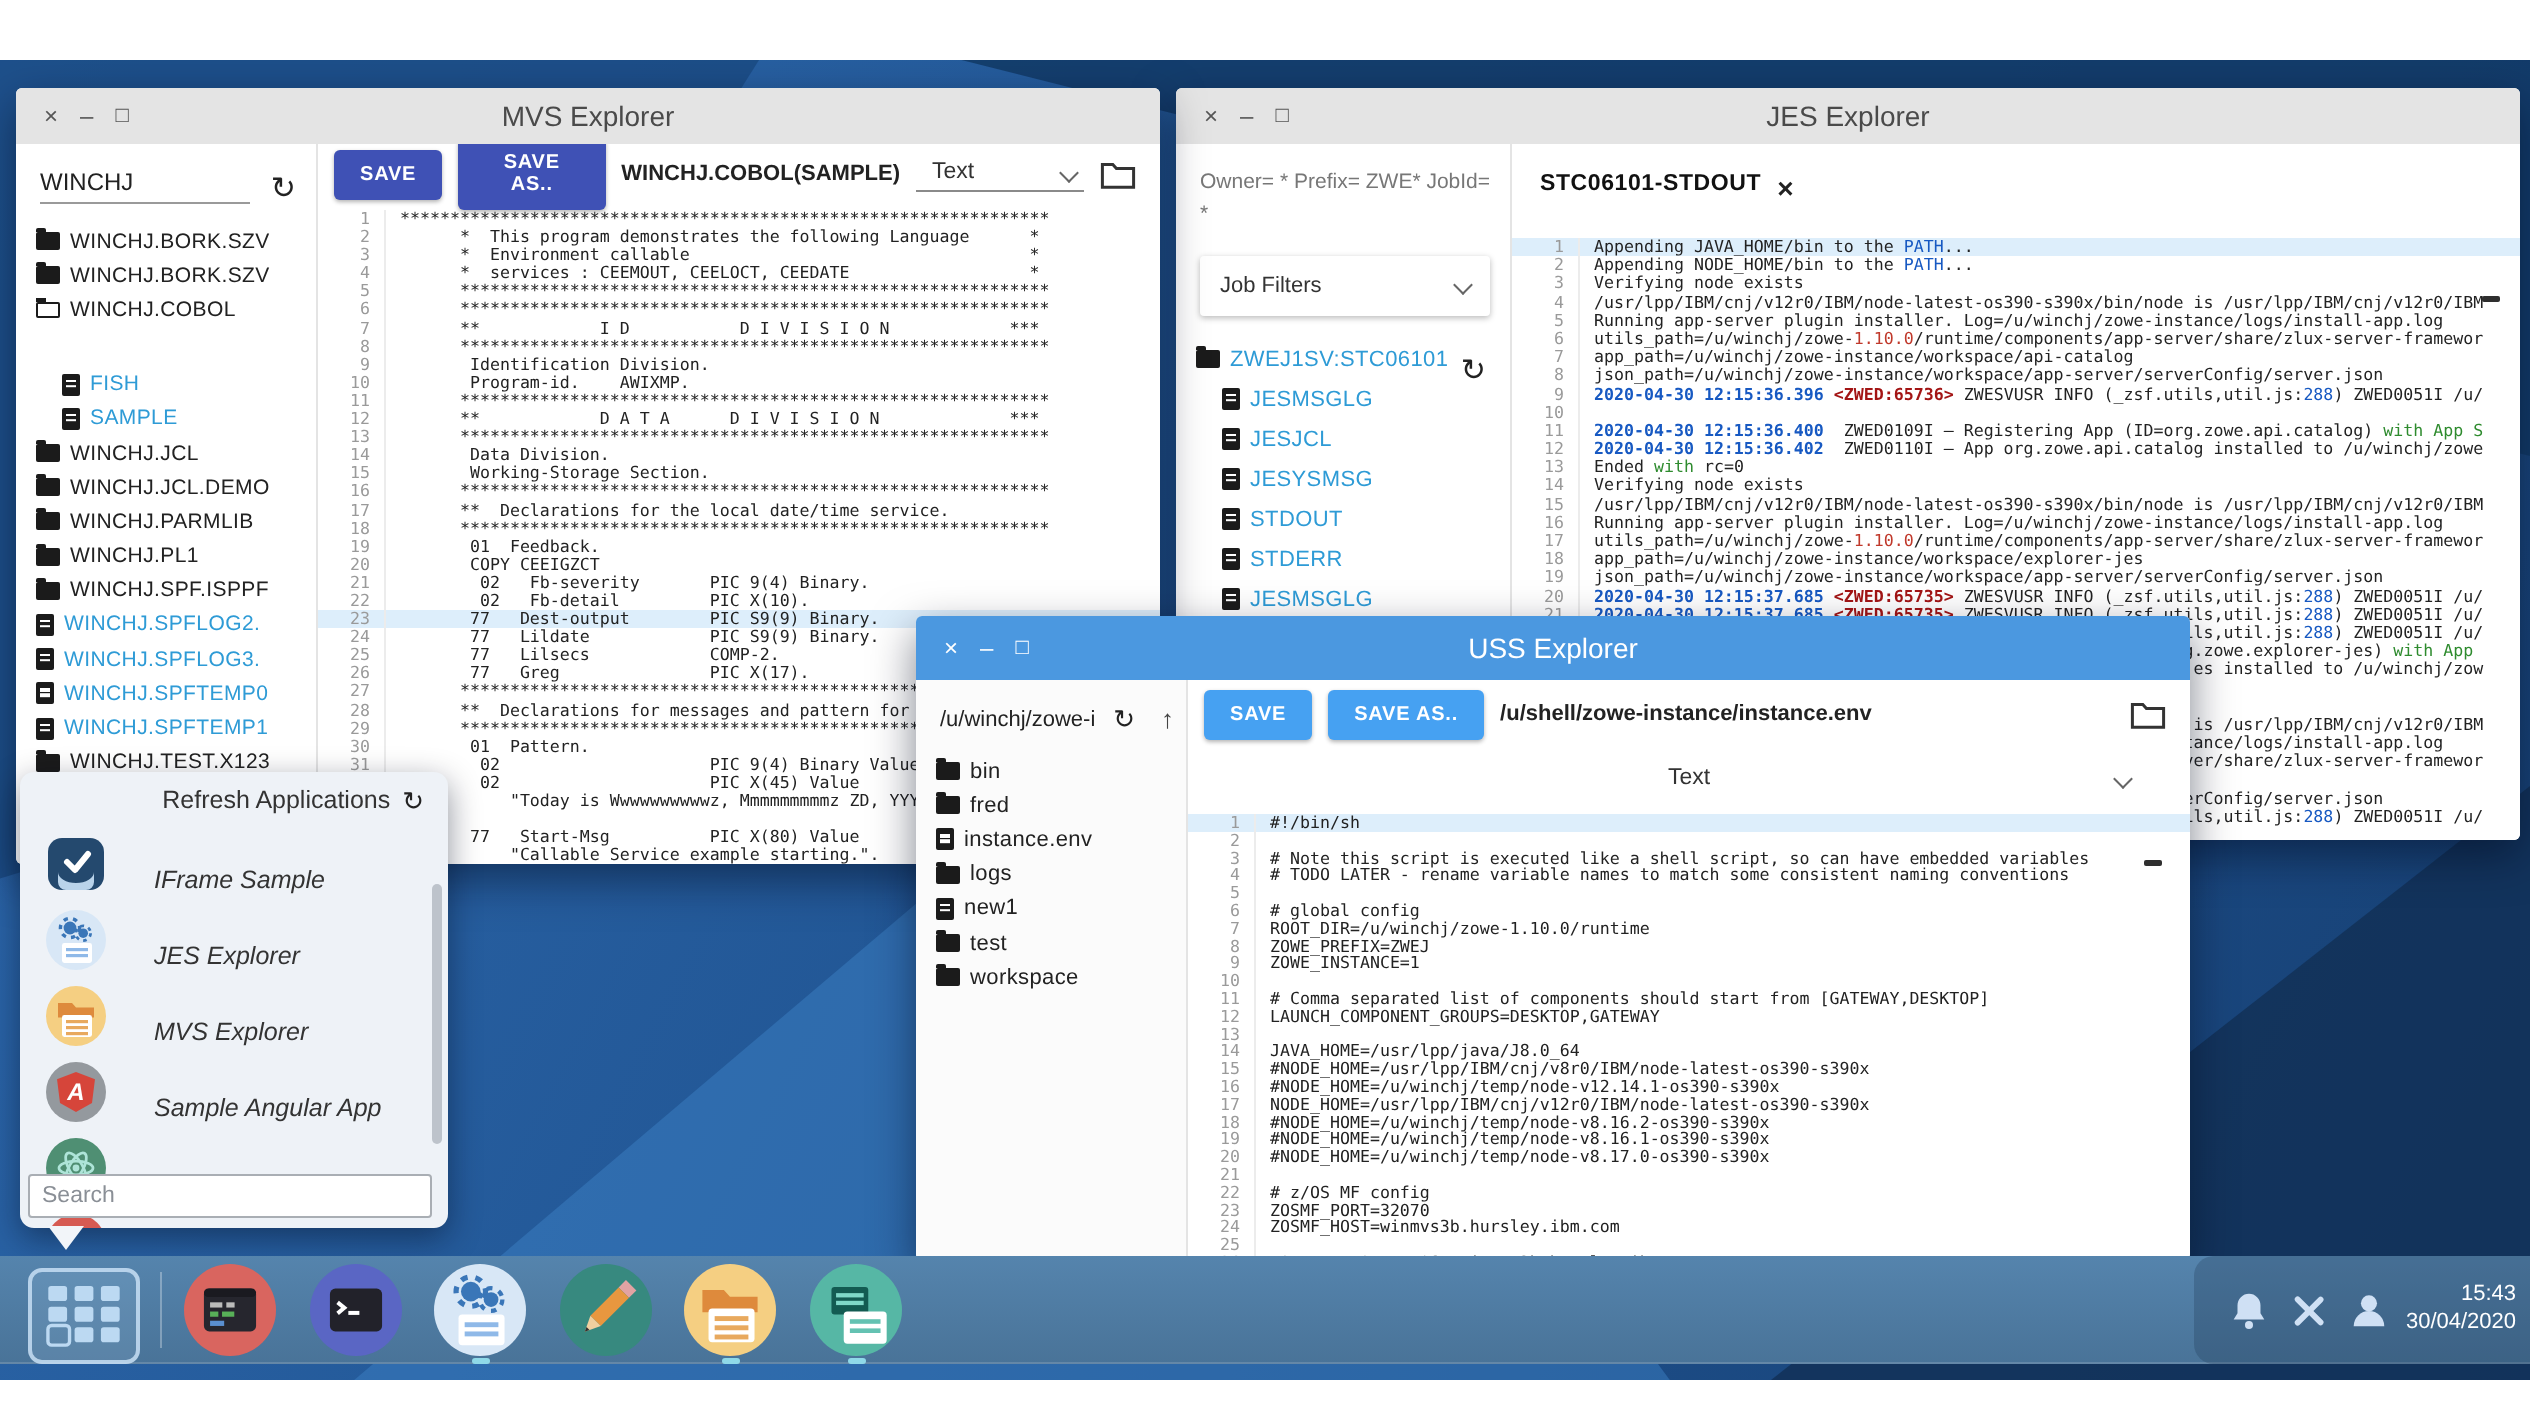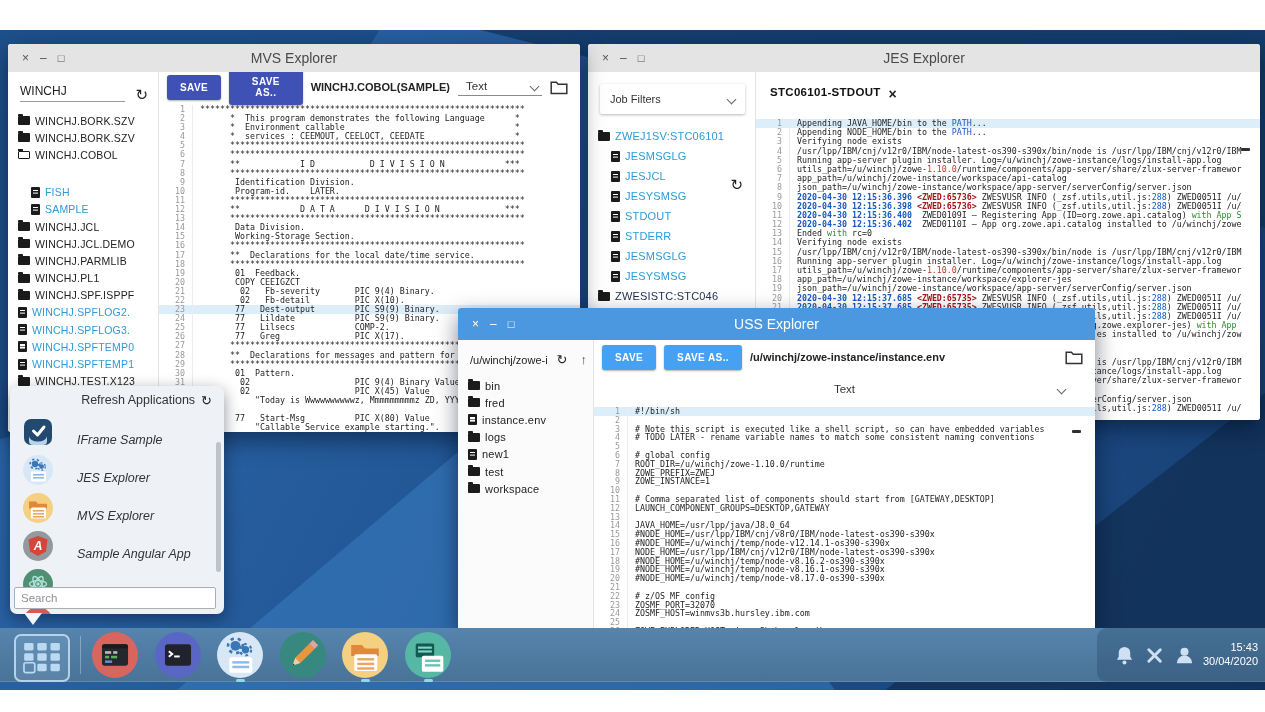--- a/index.html
+++ b/index.html
@@ -256,21 +256,21 @@
           <div class="editor ed-mvs">
               <div class="code-row"><span class="ln">1</span><span class="ct">*****************************************************************</span></div>
               <div class="code-row"><span class="ln">2</span><span class="ct">      *  This program demonstrates the following Language      *</span></div>
               <div class="code-row"><span class="ln">3</span><span class="ct">      *  Environment callable                                  *</span></div>
               <div class="code-row"><span class="ln">4</span><span class="ct">      *  services : CEEMOUT, CEELOCT, CEEDATE                  *</span></div>
               <div class="code-row"><span class="ln">5</span><span class="ct">      ***********************************************************</span></div>
               <div class="code-row"><span class="ln">6</span><span class="ct">      ***********************************************************</span></div>
               <div class="code-row"><span class="ln">7</span><span class="ct">      **            I D           D I V I S I O N            ***</span></div>
               <div class="code-row"><span class="ln">8</span><span class="ct">      ***********************************************************</span></div>
               <div class="code-row"><span class="ln">9</span><span class="ct">       Identification Division.</span></div>
-              <div class="code-row"><span class="ln">10</span><span class="ct">       Program-id.    LATER.</span></div>
+              <div class="code-row"><span class="ln">10</span><span class="ct">       Program-id.    AWIXMP.</span></div>
               <div class="code-row"><span class="ln">11</span><span class="ct">      ***********************************************************</span></div>
               <div class="code-row"><span class="ln">12</span><span class="ct">      **            D A T A      D I V I S I O N             ***</span></div>
               <div class="code-row"><span class="ln">13</span><span class="ct">      ***********************************************************</span></div>
               <div class="code-row"><span class="ln">14</span><span class="ct">       Data Division.</span></div>
               <div class="code-row"><span class="ln">15</span><span class="ct">       Working-Storage Section.</span></div>
               <div class="code-row"><span class="ln">16</span><span class="ct">      ***********************************************************</span></div>
               <div class="code-row"><span class="ln">17</span><span class="ct">      **  Declarations for the local date/time service.</span></div>
               <div class="code-row"><span class="ln">18</span><span class="ct">      ***********************************************************</span></div>
               <div class="code-row"><span class="ln">19</span><span class="ct">       01  Feedback.</span></div>
               <div class="code-row"><span class="ln">20</span><span class="ct">       COPY CEEIGZCT</span></div>
@@ -300,20 +300,21 @@
       <div class="titlebar tb-gray">
         <div class="win-controls">
           <span class="wc">×</span>
           <span class="wc">–</span>
           <span class="wc wc-max">□</span>
         </div>
         <div class="win-title">JES Explorer</div>
       </div>
       <div class="win-body">
         <aside class="side jes-side">
+          <div class="jes-filter-summary">Owner= * Prefix= ZWE* JobId= *</div>
           <div class="job-filters">
             <span>Job Filters</span>
             <span class="chev"></span>
           </div>
           <div class="tree tree-jes" style="padding-top:12px;">
               <div class="tree-row">
                 <span class="ti job"></span>
                 <span class="tl tl-link">ZWEJ1SV:STC06101</span>
               </div>
               <div class="tree-row" style="padding-left: 13px;">
@@ -361,21 +362,21 @@
           <div class="editor ed-jes">
               <div class="code-row hl"><span class="ln">1</span><span class="ct">Appending JAVA_HOME/bin to the <span class="t-blue">PATH</span>...</span></div>
               <div class="code-row"><span class="ln">2</span><span class="ct">Appending NODE_HOME/bin to the <span class="t-blue">PATH</span>...</span></div>
               <div class="code-row"><span class="ln">3</span><span class="ct">Verifying node exists</span></div>
               <div class="code-row"><span class="ln">4</span><span class="ct">/usr/lpp/IBM/cnj/v12r0/IBM/node-latest-os390-s390x/bin/node is /usr/lpp/IBM/cnj/v12r0/IBM</span></div>
               <div class="code-row"><span class="ln">5</span><span class="ct">Running app-server plugin installer. Log=/u/winchj/zowe-instance/logs/install-app.log</span></div>
               <div class="code-row"><span class="ln">6</span><span class="ct">utils_path=/u/winchj/zowe-<span class="t-red">1.10.0</span>/runtime/components/app-server/share/zlux-server-framewor</span></div>
               <div class="code-row"><span class="ln">7</span><span class="ct">app_path=/u/winchj/zowe-instance/workspace/api-catalog</span></div>
               <div class="code-row"><span class="ln">8</span><span class="ct">json_path=/u/winchj/zowe-instance/workspace/app-server/serverConfig/server.json</span></div>
               <div class="code-row"><span class="ln">9</span><span class="ct"><span class="t-date">2020-04-30 12:15:36.396</span> <span class="t-zwed">&lt;ZWED:65736&gt;</span> ZWESVUSR INFO (_zsf.utils,util.js:<span class="t-blue">288</span>) ZWED0051I /u/</span></div>
-              <div class="code-row"><span class="ln">10</span><span class="ct"><span class="t-date">2020-04-30 12:15:36.398</span> <span class="t-zwed">&lt;ZWED:65736&gt;</span> ZWESVUSR INFO (_zsf.utils,util.js:<span class="t-blue">288</span>) ZWED0051I /u/</span></div>
+              <div class="code-row"><span class="ln">10</span></div>
               <div class="code-row"><span class="ln">11</span><span class="ct"><span class="t-date">2020-04-30 12:15:36.400</span>  ZWED0109I – Registering App (ID=org.zowe.api.catalog) <span class="t-green">with App S</span></span></div>
               <div class="code-row"><span class="ln">12</span><span class="ct"><span class="t-date">2020-04-30 12:15:36.402</span>  ZWED0110I – App org.zowe.api.catalog installed to /u/winchj/zowe</span></div>
               <div class="code-row"><span class="ln">13</span><span class="ct">Ended <span class="t-green">with</span> rc=0</span></div>
               <div class="code-row"><span class="ln">14</span><span class="ct">Verifying node exists</span></div>
               <div class="code-row"><span class="ln">15</span><span class="ct">/usr/lpp/IBM/cnj/v12r0/IBM/node-latest-os390-s390x/bin/node is /usr/lpp/IBM/cnj/v12r0/IBM</span></div>
               <div class="code-row"><span class="ln">16</span><span class="ct">Running app-server plugin installer. Log=/u/winchj/zowe-instance/logs/install-app.log</span></div>
               <div class="code-row"><span class="ln">17</span><span class="ct">utils_path=/u/winchj/zowe-<span class="t-red">1.10.0</span>/runtime/components/app-server/share/zlux-server-framewor</span></div>
               <div class="code-row"><span class="ln">18</span><span class="ct">app_path=/u/winchj/zowe-instance/workspace/explorer-jes</span></div>
               <div class="code-row"><span class="ln">19</span><span class="ct">json_path=/u/winchj/zowe-instance/workspace/app-server/serverConfig/server.json</span></div>
               <div class="code-row"><span class="ln">20</span><span class="ct"><span class="t-date">2020-04-30 12:15:37.685</span> <span class="t-zwed">&lt;ZWED:65735&gt;</span> ZWESVUSR INFO (_zsf.utils,util.js:<span class="t-blue">288</span>) ZWED0051I /u/</span></div>
@@ -441,21 +442,21 @@
               <div class="tree-row">
                 <span class="ti folder"></span>
                 <span class="tl tl-dark">workspace</span>
               </div>
             </div>
         </aside>
         <section class="main">
           <div class="toolbar uss-toolbar1">
             <button class="btn btn-blue">SAVE</button>
             <button class="btn btn-blue">SAVE AS..</button>
-            <span class="file-label">/u/winchj/zowe-instance/instance.env</span>
+            <span class="file-label">/u/shell/zowe-instance/instance.env</span>
             <span class="folder-ic" style="margin-left:auto;width:18px;height:15px;"><svg viewBox="0 0 18 15" xmlns="http://www.w3.org/2000/svg" width="100%" height="100%">
     <path d="M1.2 2.2h5.2l1.8 2h8.6v9.4H1.2z" fill="none" stroke="#333" stroke-width="1.5"></path>
   </svg></span>
           </div>
           <div class="uss-syntax">
             <span>Text</span>
             <span class="chev"></span>
           </div>
           <div class="editor ed-uss">
               <div class="code-row hl"><span class="ln">1</span><span class="ct">#!/bin/sh</span></div>

